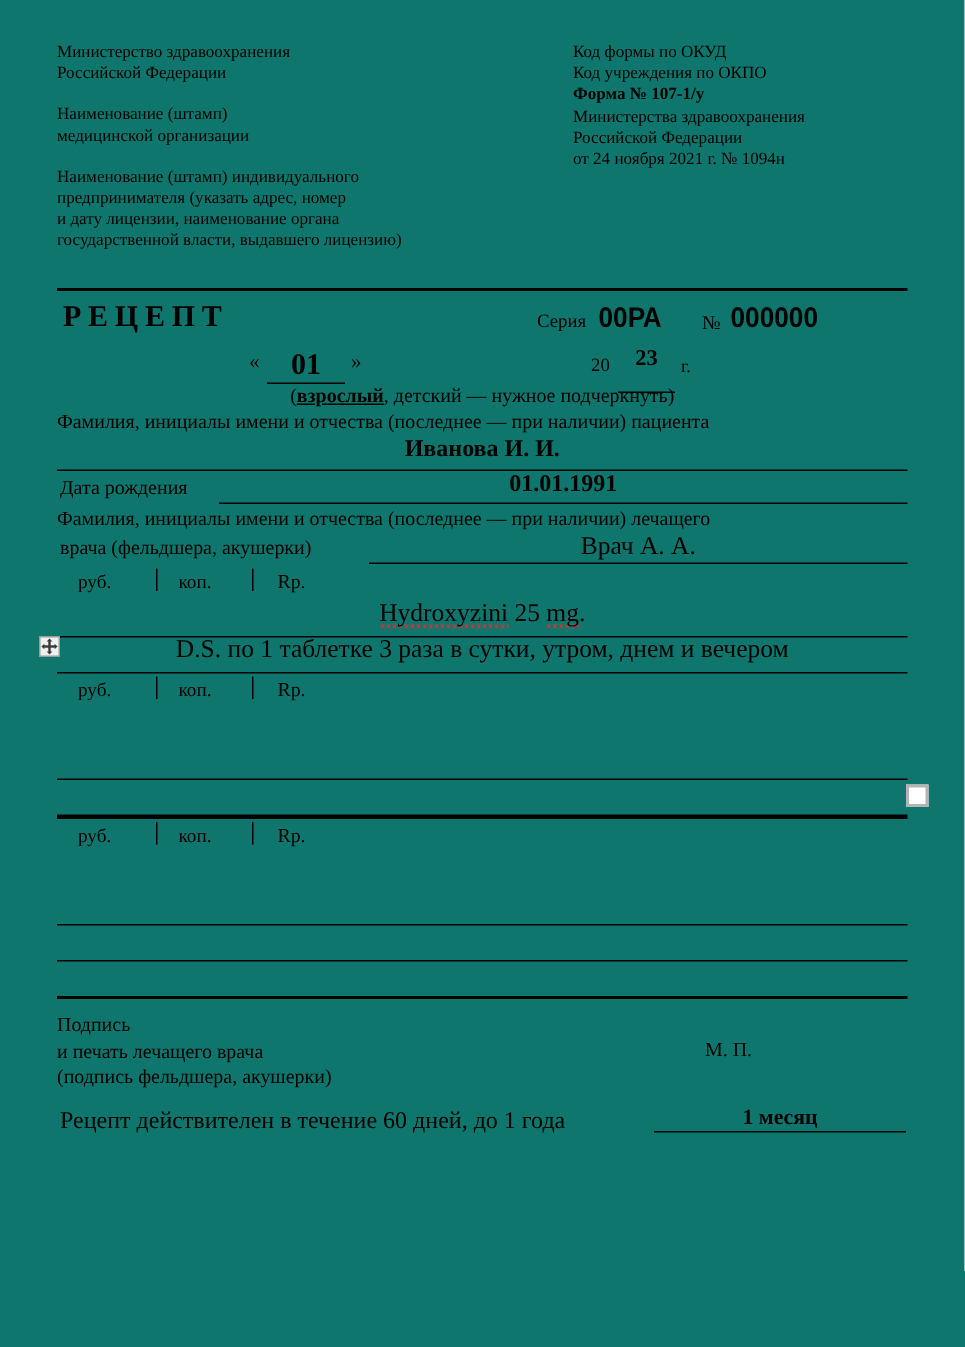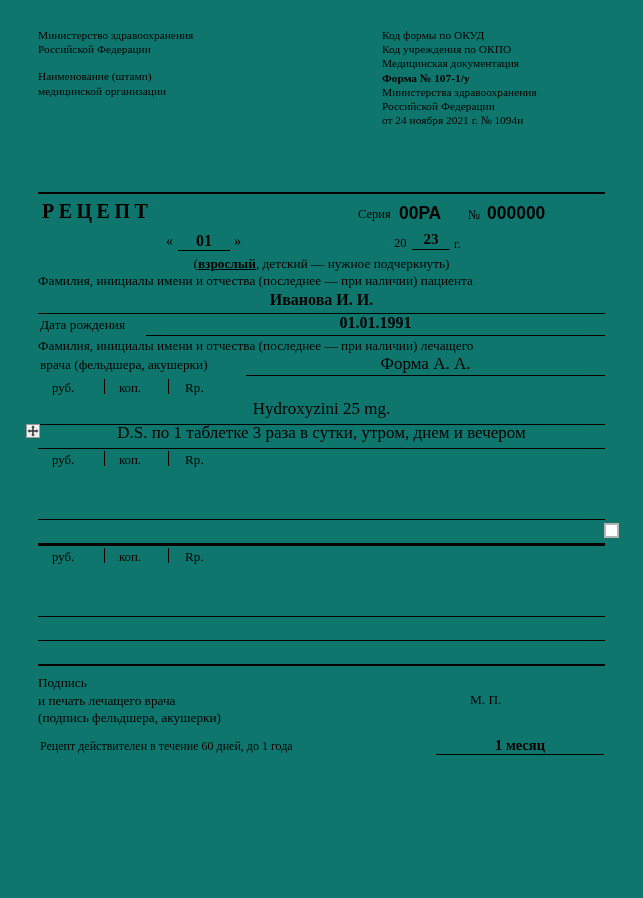--- a/index.html
+++ b/index.html
@@ -107,21 +107,21 @@
     height: 27px;
   }
   .dq-open {
     position: absolute; left: 128px; top: 6px;
     font-size: 14px;
   }
   .day-val {
     position: absolute; left: 140px; top: 4px;
     width: 52px;
     text-align: center;
-    font-size: 16px;
+    font-size: 20px;
     font-weight: bold;
     border-bottom: 1px solid #000;
     padding-bottom: 0;
   }
   .dq-close {
     position: absolute; left: 196px; top: 6px;
     font-size: 14px;
   }
   .month-val {
     position: absolute; left: 215px; top: 4px;
@@ -136,21 +136,21 @@
     position: absolute; left: 356px; top: 8px;
     font-size: 12.5px;
   }
   .year-val {
     position: absolute; left: 374px; top: 3px;
     width: 38px;
     text-align: center;
     font-size: 15px;
     font-weight: bold;
     border-bottom: 1px solid #000;
-    padding-bottom: 1px;
+    padding-bottom: 13px;
   }
   .yr-g {
     position: absolute; left: 416px; top: 9px;
     font-size: 12px;
   }
 
   
   .ctr {
     text-align: center;
     font-size: 13.3px;
@@ -259,21 +259,21 @@
     left: 432px; top: 25px;
     font-size: 13.3px;
   }
   .valid-row {
     position: relative;
     height: 21px;
     margin-top: 12px;
   }
   .valid-lbl {
     position: absolute; left: 2px; top: 0;
-    font-size: 12px;
+    font-size: 16px;
   }
   .valid-field {
     position: absolute;
     left: 398px; top: -2px;
     width: 168px;
     text-align: center;
     font-size: 14.5px;
     font-weight: bold;
     border-bottom: 1px solid #000;
     padding-bottom: 0;
@@ -318,26 +318,31 @@
 
     <div class="hdr-left">
       <div class="hdr-block">
         <div class="hdr-line">Министерство здравоохранения</div>
         <div class="hdr-line">Российской Федерации</div>
       </div>
       <div class="hdr-block">
         <div class="hdr-line">Наименование (штамп)</div>
         <div class="hdr-line">медицинской организации</div>
       </div>
+      <div class="hdr-block">
+        <div class="hdr-line">Наименование (штамп) индивидуального</div>
+        <div class="hdr-line">предпринимателя (указать адрес, номер</div>
+        <div class="hdr-line">и дату лицензии, наименование органа</div>
+        <div class="hdr-line">государственной власти, выдавшего лицензию)</div>
+      </div>
     </div>
 
     <div class="hdr-right">
       <div class="hdr-line">Код формы по ОКУД</div>
       <div class="hdr-line">Код учреждения по ОКПО</div>
-      <div class="hdr-line">Медицинская документация</div>
       <div class="hdr-line b">Форма № 107-1/у</div>
       <div class="hdr-line">Министерства здравоохранения</div>
       <div class="hdr-line">Российской Федерации</div>
       <div class="hdr-line">от 24 ноября 2021 г. № 1094н</div>
     </div>
 
   </div>
 
   <div class="form">
 
@@ -370,21 +375,21 @@
 
     <div class="inline-row">
       <div class="inline-lbl">Дата рождения</div>
       <div class="inline-field" style="left:108px; width:459px;">01.01.1991</div>
     </div>
 
     <div class="lbl-row">Фамилия, инициалы имени и отчества (последнее —  при наличии) лечащего</div>
 
     <div class="inline-row">
       <div class="inline-lbl">врача (фельдшера, акушерки)</div>
-      <div class="inline-field plain" style="left:208px; width:359px;">Форма А. А.</div>
+      <div class="inline-field plain" style="left:208px; width:359px;">Врач А. А.</div>
     </div>
 
     <div class="rp-head">
       <div class="rp-rub">руб.</div>
       <div class="rp-sep1"></div>
       <div class="rp-kop">коп.</div>
       <div class="rp-sep2"></div>
       <div class="rp-rp">Rp.</div>
     </div>
 

